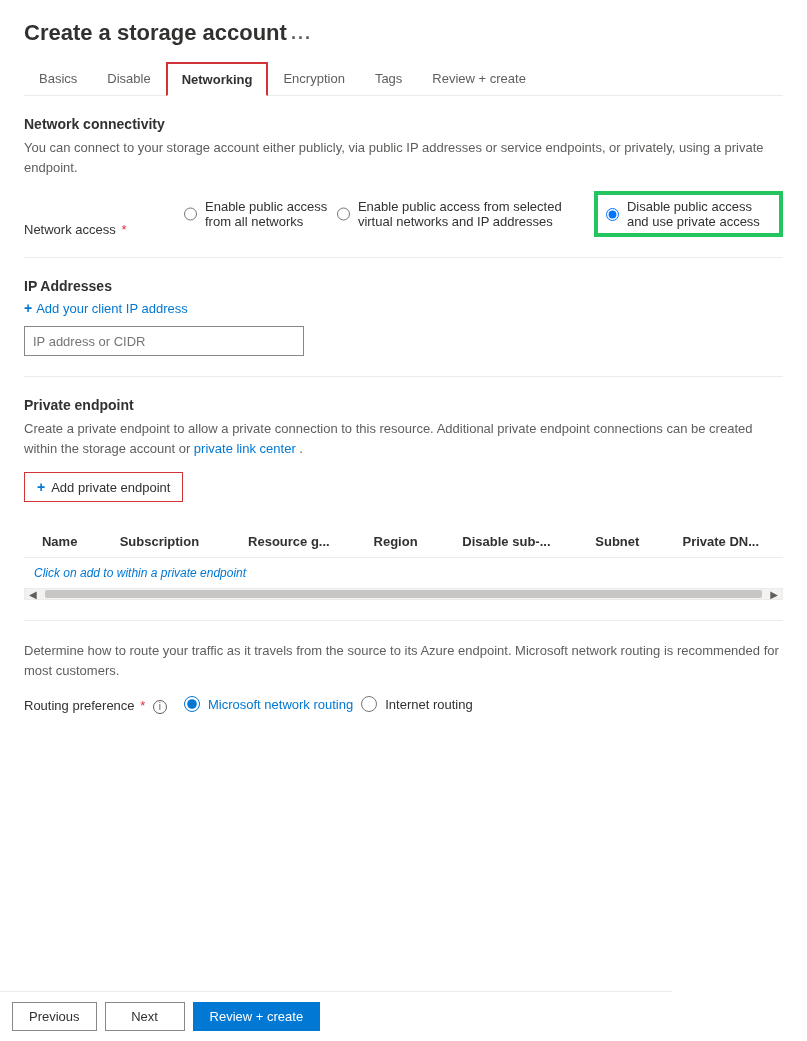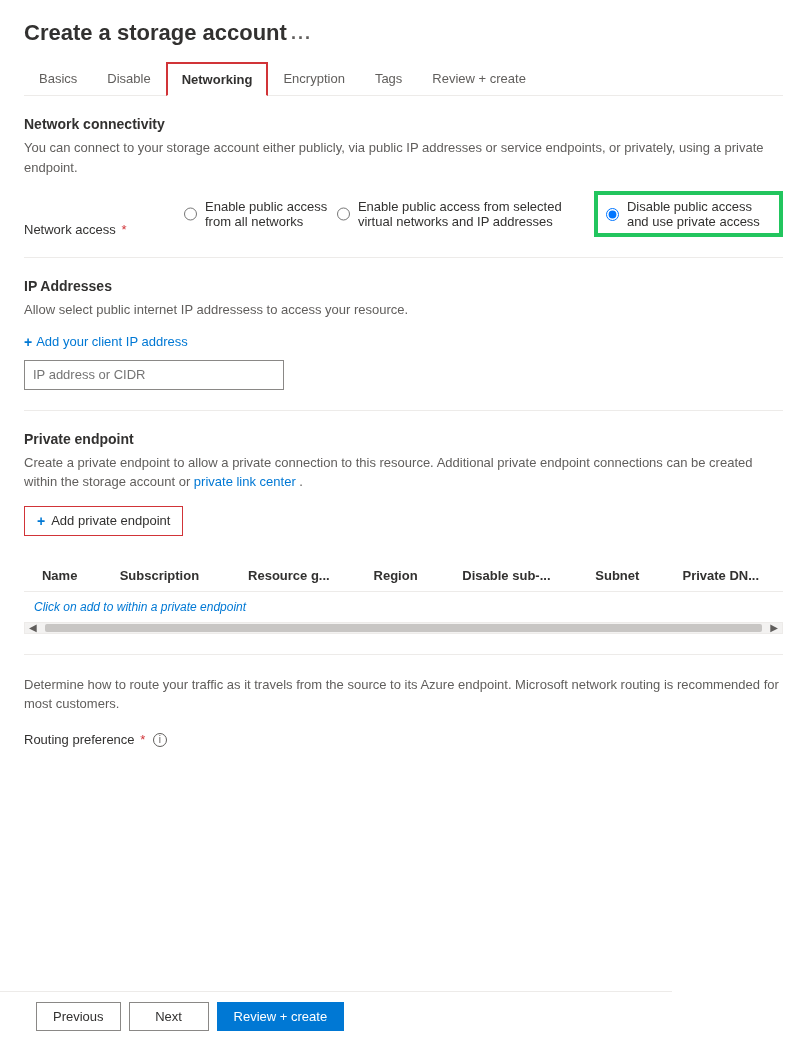--- a/index.html
+++ b/index.html
@@ -167,21 +167,21 @@
       margin-bottom: 10px;
     }
 
     .plus-icon {
       color: #0078d4;
       font-size: 14px;
       font-weight: 700;
     }
 
     .text-input {
-      width: 260px;
+      width: 280px;
       height: 30px;
       border: 1px solid #8a8886;
       padding: 4px 8px;
       font-size: 13px;
       color: #605e5c;
       outline: none;
     }
 
     
     .table-container {
@@ -261,21 +261,21 @@
     }
 
     
     .footer {
       position: fixed;
       bottom: 0;
       left: 0;
       width: 672px;
       background: #fff;
       border-top: 1px solid #edebe9;
-      padding: 10px 36px;
+      padding: 10px 12px;
       display: flex;
       gap: 8px;
       align-items: center;
     }
 
     .btn-secondary {
       padding: 6px 16px;
       border: 1px solid #8a8886;
       background: #fff;
       color: #323130;
@@ -341,21 +341,20 @@
             <label for="opt3">Disable public access and use private access</label>
           </div>
         </div>
       </div>
     </div>
 
     <hr class="divider">
 
     <div class="section">
       <div class="section-title">IP Addresses</div>
-      <div class="section-desc">Allow select public internet IP addressess to access your resource.</div>
 
       <a class="add-link">
         <span class="plus-icon">+</span>
         <span>Add your client IP address</span>
       </a>
       <br>
       <input type="text" class="text-input" placeholder="IP address or CIDR" style="">
     </div>
 
     <hr class="divider">
@@ -400,20 +399,30 @@
 
     <div class="section">
       <div class="section-desc">Determine how to route your traffic as it travels from the source to its Azure endpoint. Microsoft network routing is recommended for most customers.</div>
 
       <div class="form-row">
         <div class="form-label">
           <span>Routing preference</span>
           <span class="required"> *</span>
           <span class="info-icon">i</span>
         </div>
+        <div class="form-controls">
+          <div class="radio-option">
+            <input type="radio" id="route1" name="routing" checked="" style="">
+            <label for="route1" style="color:#0078d4;">Microsoft network routing</label>
+          </div>
+          <div class="radio-option">
+            <input type="radio" id="route2" name="routing" style="">
+            <label for="route2">Internet routing</label>
+          </div>
+        </div>
       </div>
     </div>
   </div>
 </div>
 
 <div class="footer">
   <button class="btn-secondary">Previous</button>
   <button class="btn-secondary">Next</button>
   <button class="btn-primary">Review + create</button>
 </div>

